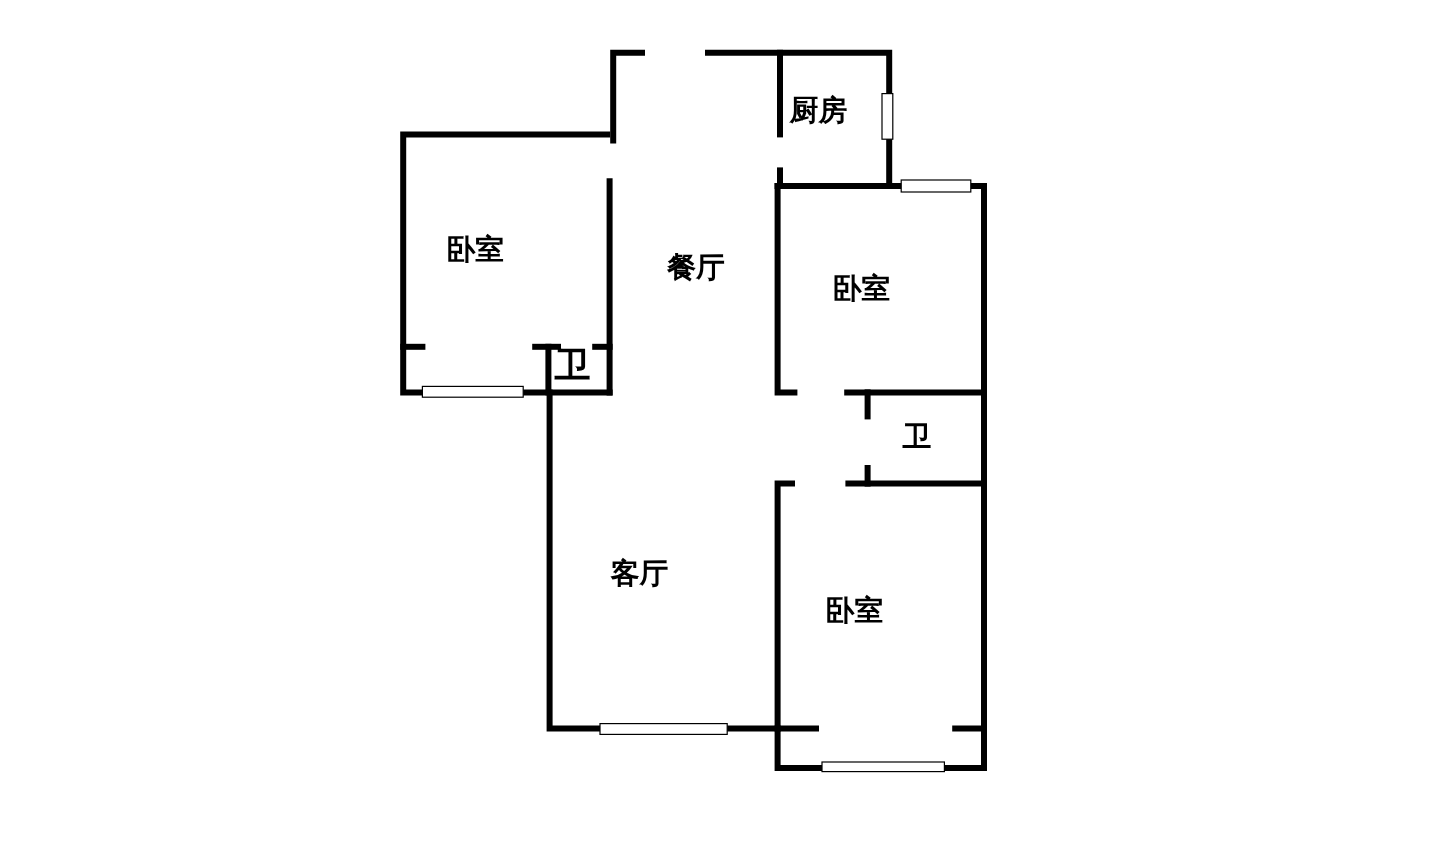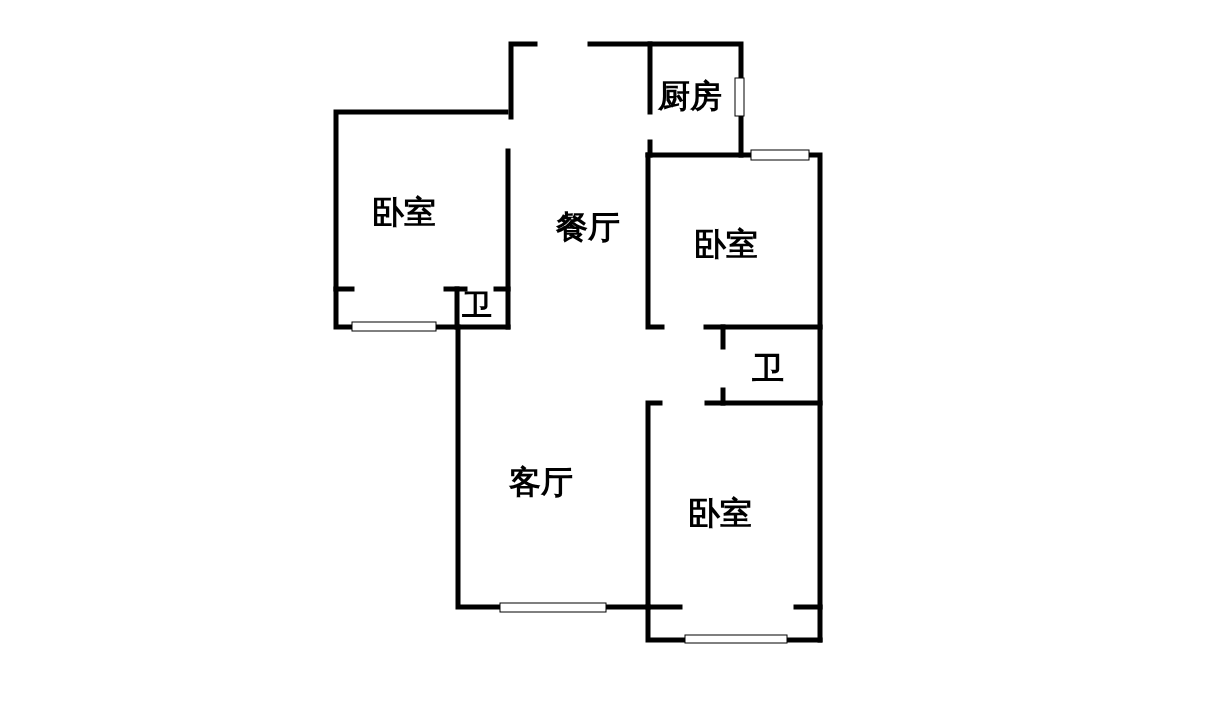--- a/index.html
+++ b/index.html
@@ -1,18 +1,18 @@
 <!DOCTYPE html>
 <html><head>
 <meta charset="utf-8">
 <style>
   html, body { margin:0; padding:0; background:#ffffff; }
   body { width:1205px; height:710px; position:relative; overflow:hidden; font-family:"DejaVu Sans", sans-serif; }
   #plan { position:absolute; left:0; top:0; }
-  .label { position:absolute; font-family:"DejaVu Sans", sans-serif; font-weight:bold; font-size:32px; color:#000; white-space:nowrap; line-height:1; }
+  .label { position:absolute; font-family:"DejaVu Sans", sans-serif; font-weight:bold; font-size:24px; color:#000; white-space:nowrap; line-height:1; }
   .label.small { font-size:30px; }
 </style>
 </head>
 <body>
 
 <svg id="plan" width="1205" height="710" viewBox="0 0 1205 710">
   <g stroke="#000" stroke-width="5" fill="none" stroke-linecap="square">
 
     <path d="M511 117 V44 H535"></path>
     <path d="M590 44 H741 V155"></path>

